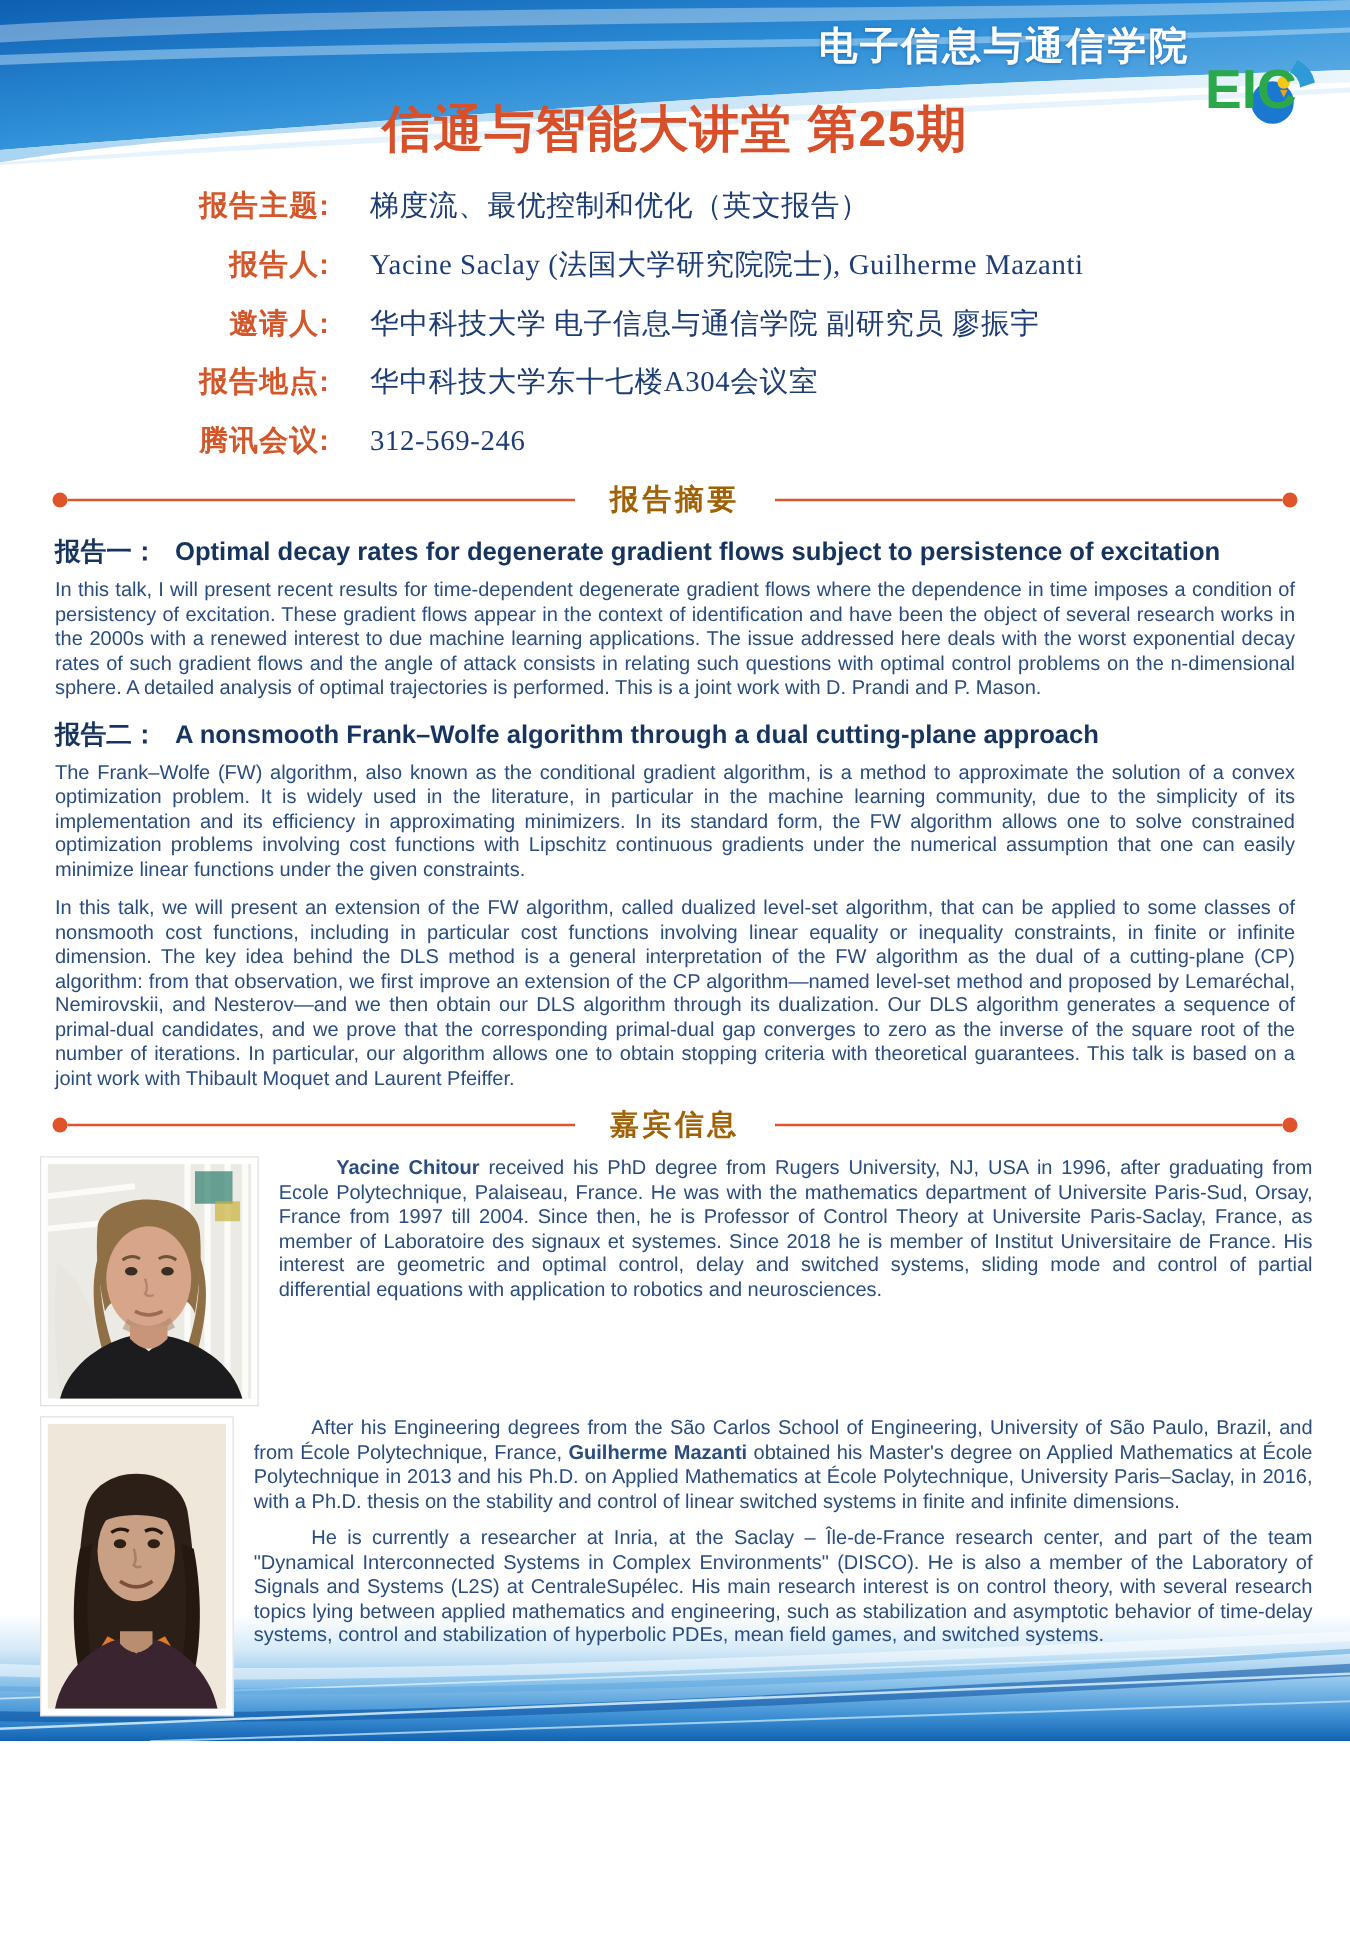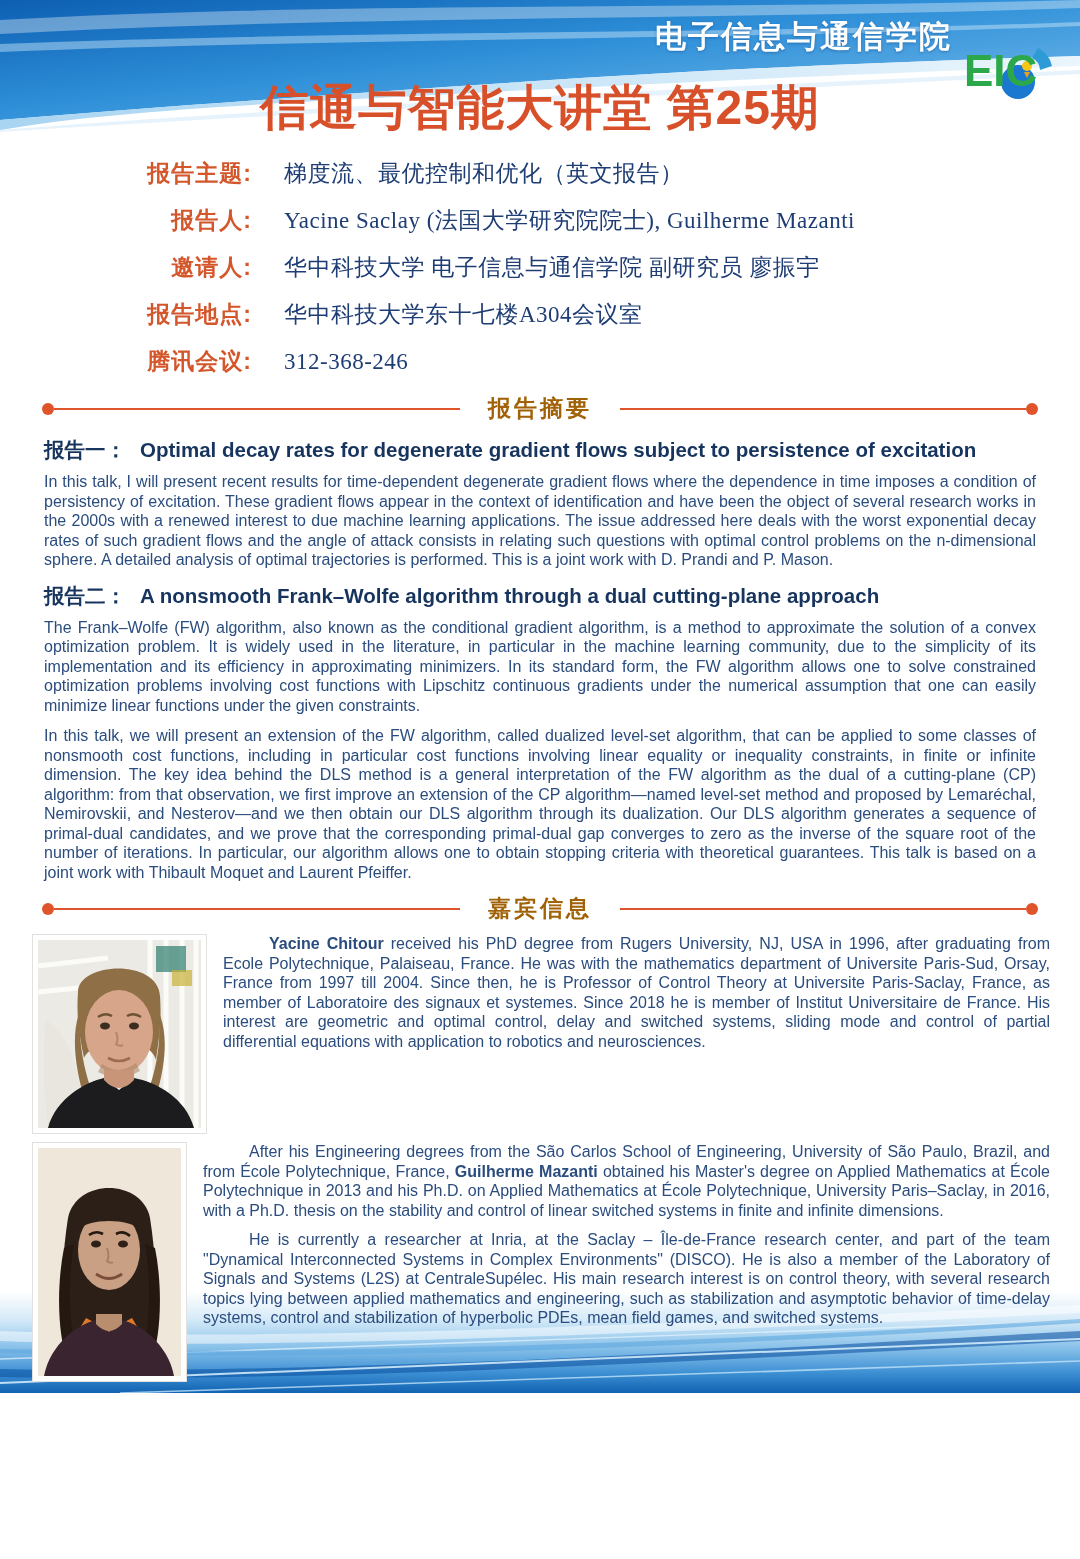--- a/index.html
+++ b/index.html
@@ -6,24 +6,24 @@
   .page{position:relative;width:1080px;height:1393px;background:#ffffff;overflow:hidden;
         font-family:"Liberation Sans","DejaVu Sans",sans-serif;}
   
   .banner{position:absolute;top:0;left:0;width:1080px;height:132px;pointer-events:none;}
   .banner svg{display:block;}
   .banner-school{position:absolute;top:16px;right:128px;color:#ffffff;font-size:31px;font-weight:bold;
         letter-spacing:2px;text-shadow:0 1px 3px rgba(10,60,130,.45);}
   .banner-logo{position:absolute;top:6px;right:24px;width:96px;height:60px;margin-top:34px;}
   
   .content{position:relative;z-index:1;padding-top:76px;}
-  .main-title{margin:0;text-align:center;color:#D8502A;font-size:48px;font-weight:bold;letter-spacing:1px;}
+  .main-title{margin:0;text-align:center;color:#D8502A;font-size:40px;font-weight:bold;letter-spacing:1px;}
   .info{margin-top:18px;}
   .info-row{display:flex;align-items:baseline;margin-bottom:16px;}
-  .info-label{width:252px;text-align:right;color:#D4572C;font-size:23px;font-weight:bold;letter-spacing:1px;}
+  .info-label{width:252px;text-align:right;color:#D4572C;font-size:23px;font-weight:bold;letter-spacing:1px;padding-left:12px;}
   .info-value{margin-left:32px;color:#1E3D74;font-size:23px;
         font-family:"Liberation Serif","DejaVu Serif",serif;letter-spacing:.5px;}
   
   .divider{display:flex;align-items:center;margin:6px 42px 10px 42px;}
   .divider .dot{width:12px;height:12px;border-radius:50%;background:#E0542B;flex:none;}
   .divider .line{flex:1;height:2px;background:#E0542B;}
   .divider-text{padding:0 28px;font-size:23px;font-weight:bold;color:#a16207;letter-spacing:3px;white-space:nowrap;}
   
   .abstract{margin:0 44px;}
   .talk-heading{margin:12px 0 8px 0;font-size:20.5px;color:#17345F;font-weight:bold;}
@@ -92,21 +92,21 @@
       <div class="info-row">
         <div class="info-label">邀请人:</div>
         <div class="info-value">华中科技大学 电子信息与通信学院 副研究员 廖振宇</div>
       </div>
       <div class="info-row">
         <div class="info-label">报告地点:</div>
         <div class="info-value">华中科技大学东十七楼A304会议室</div>
       </div>
       <div class="info-row">
         <div class="info-label">腾讯会议:</div>
-        <div class="info-value">312-368-246</div>
+        <div class="info-value">312-569-246</div>
       </div>
     </div>
 
     <div class="divider">
       <span class="dot"></span>
       <span class="line"></span>
       <span class="divider-text">报告摘要</span>
       <span class="line"></span>
       <span class="dot"></span>
     </div>

